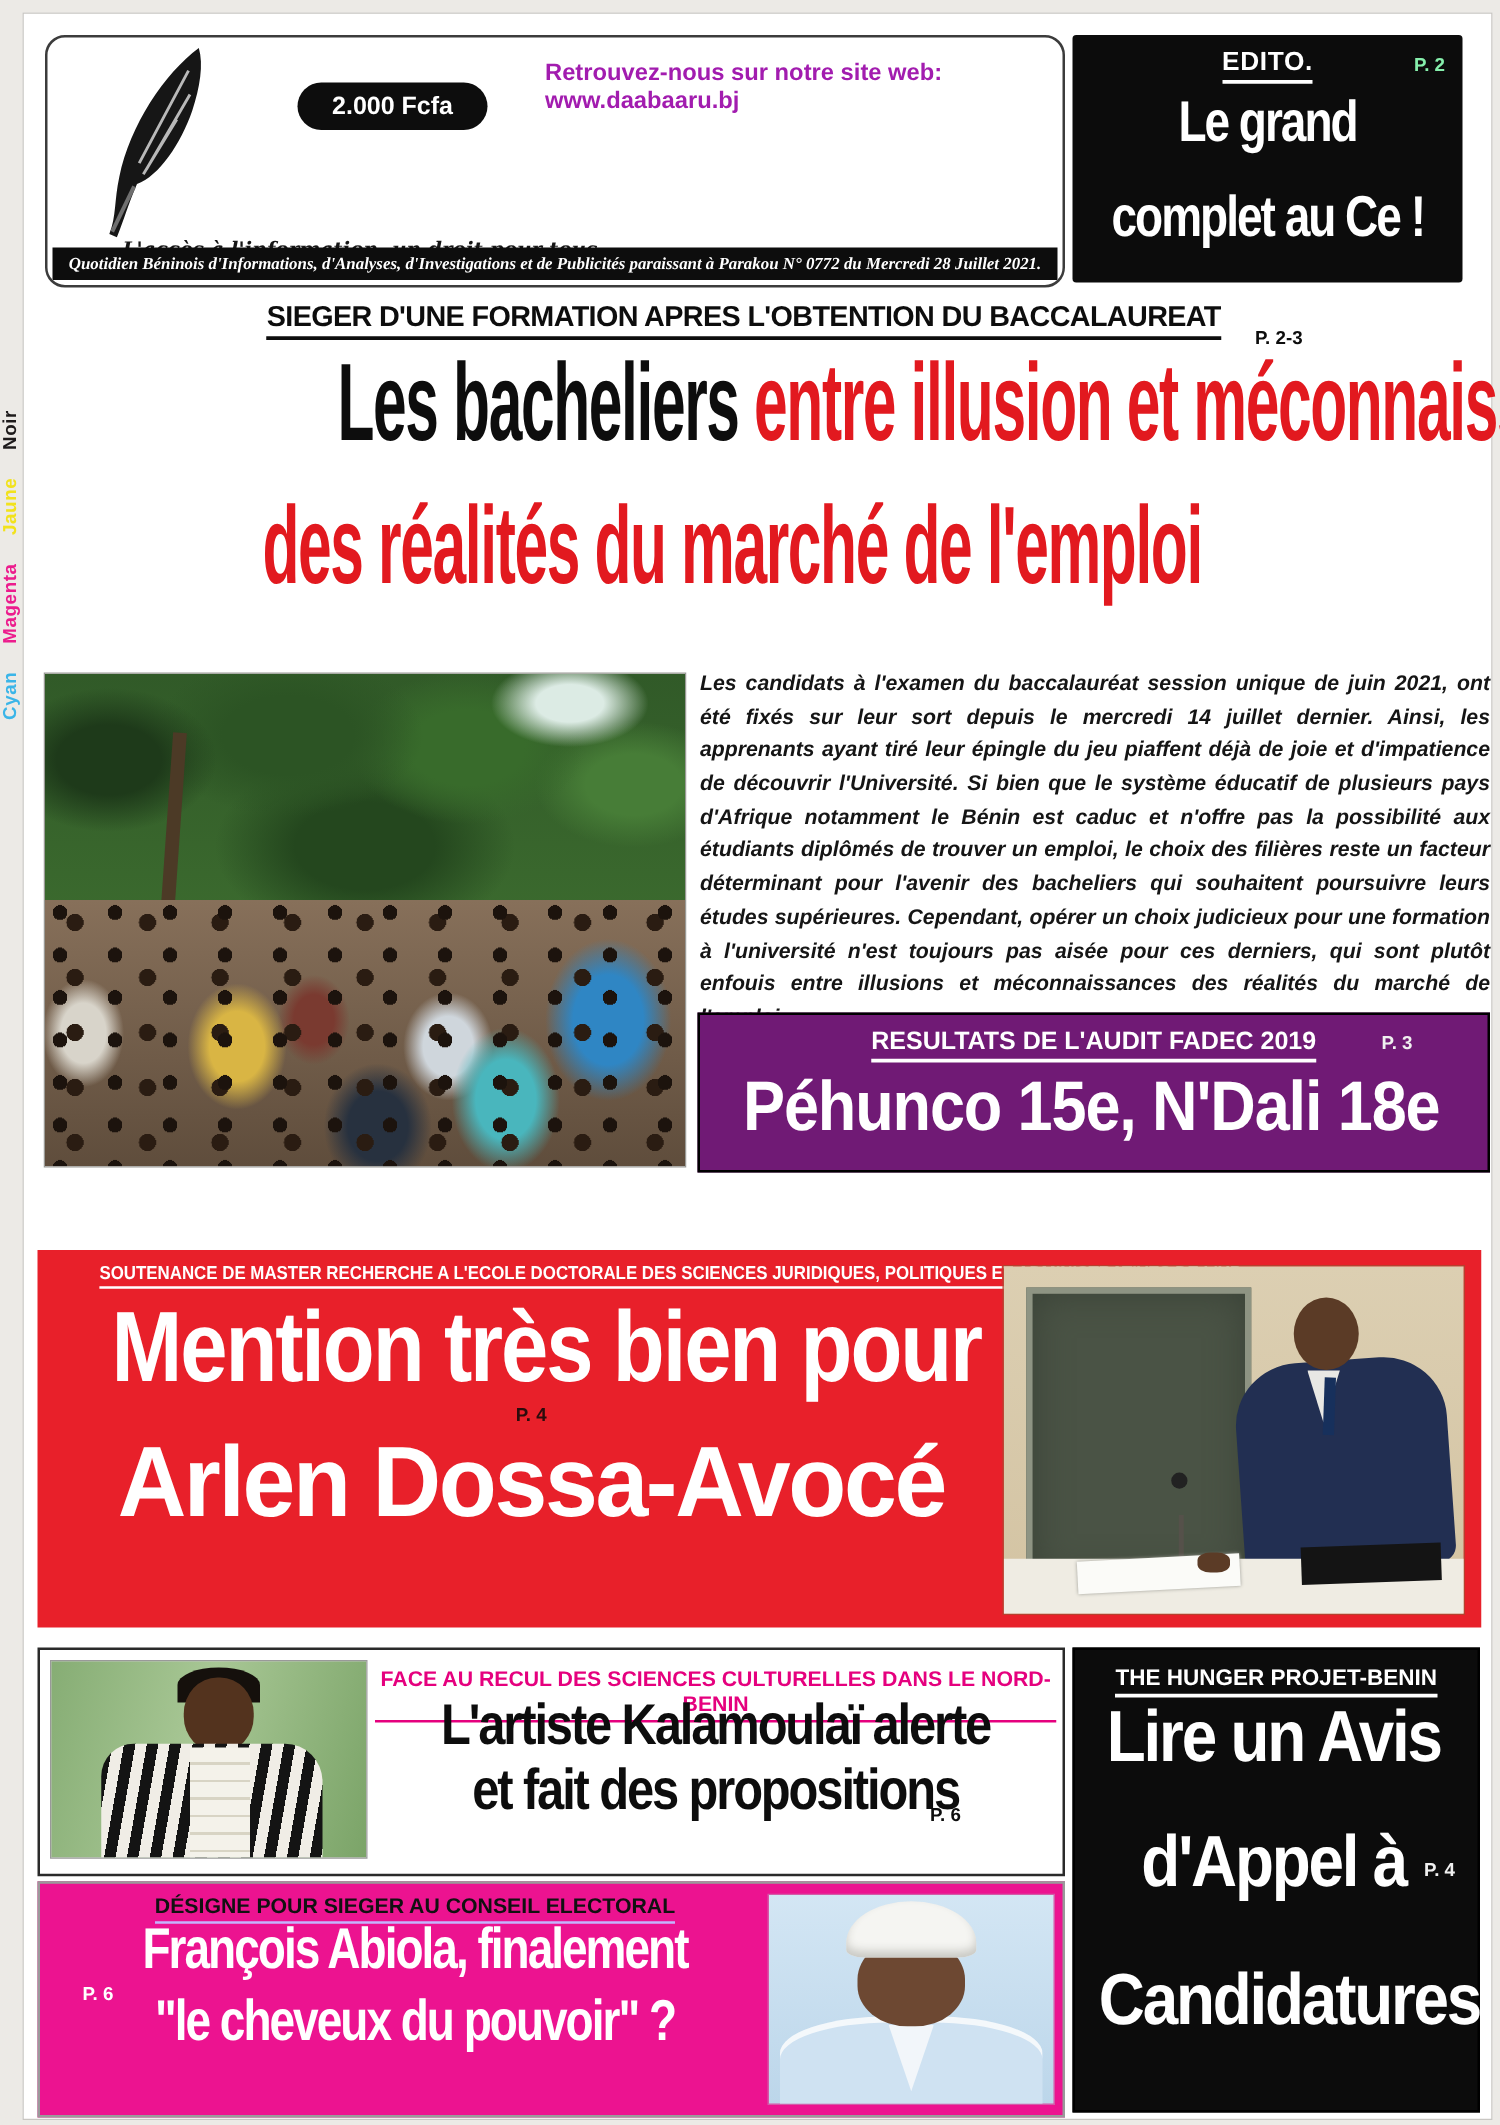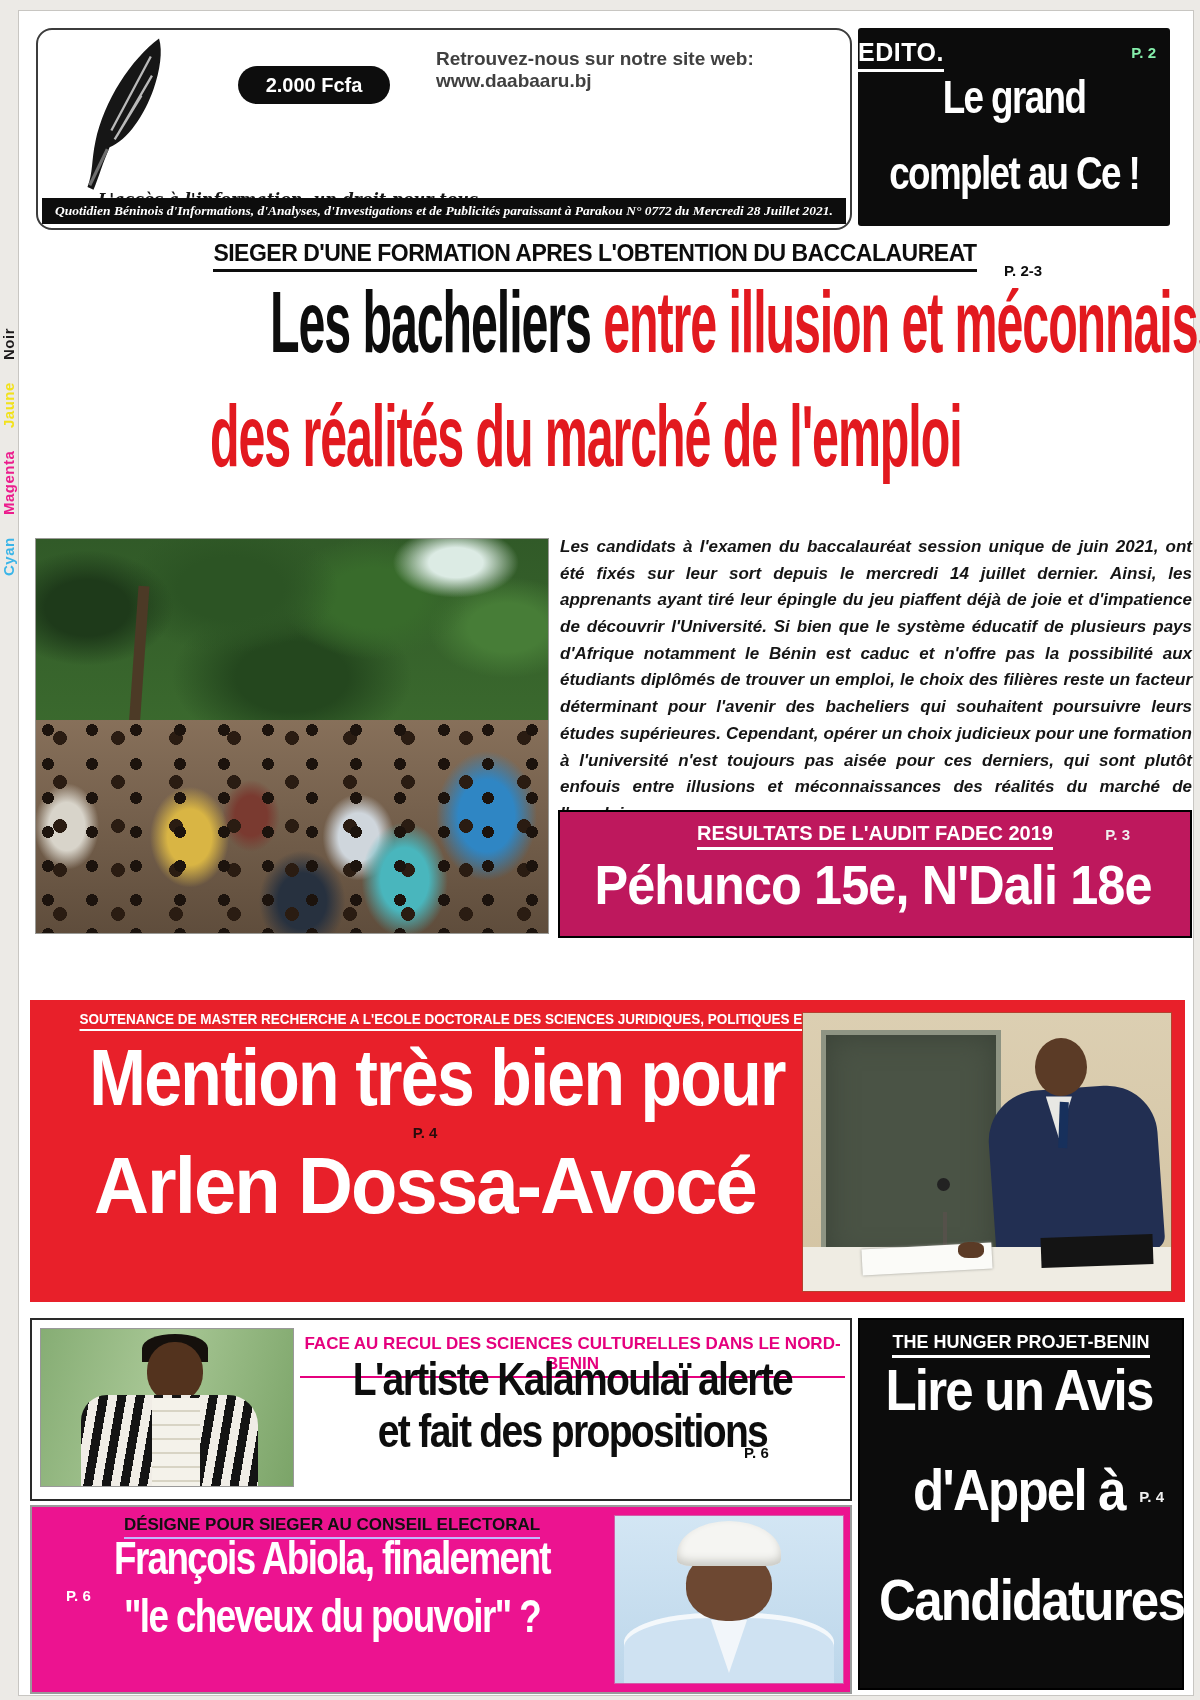--- a/index.html
+++ b/index.html
@@ -25,32 +25,32 @@
 
   
   .masthead{left:36px;top:28px;width:812px;height:198px;background:#fff;
             border:2px solid #3c3c3c;border-radius:16px;overflow:hidden;}
   .logo{position:absolute;left:52px;top:6px;font-family:"DejaVu Serif",serif;
         font-style:italic;font-weight:700;font-size:152px;line-height:1.02;color:#e2191f;
         letter-spacing:-6px;}
   .price{position:absolute;left:200px;top:12px;width:152px;height:38px;background:#0d0d0d;
          border-radius:20px;color:#fff;font-weight:700;font-size:20px;line-height:38px;
          text-align:center;margin-top:24px;}
-  .site{position:absolute;left:398px;top:18px;font-weight:700;font-size:19px;color:#404040;}
+  .site{position:absolute;left:398px;top:18px;font-weight:700;font-size:19px;color:#a21caf;}
   .tagline{position:absolute;left:60px;top:160px;font-family:"DejaVu Serif",serif;
            font-style:italic;font-weight:700;font-size:16px;color:#161616;}
   .pubbar{position:absolute;left:4px;right:4px;bottom:4px;height:26px;background:#0d0d0d;
           color:#fff;text-align:center;font-family:"Liberation Serif",serif;
           font-style:italic;font-weight:700;font-size:13.5px;line-height:26px;white-space:nowrap;}
   .feather{position:absolute;left:26px;top:2px;width:140px;height:168px;transform:rotate(6deg);}
 
   
   .edito{left:858px;top:28px;width:312px;height:198px;background:#0c0c0c;color:#fff;border-radius:3px;}
-  .edito-label{position:absolute;left:0;right:0;top:10px;font-weight:800;
-               font-size:25px;letter-spacing:.5px;}
+  .edito-label{position:absolute;left:0;right:0;top:10px;text-align:center;font-weight:800;
+               font-size:21px;letter-spacing:.5px;}
   .edito-p{position:absolute;right:14px;top:16px;color:#86efac;}
   .edito-l1{position:absolute;left:0;width:312px;top:46px;font-size:46px;color:#fff;}
   .edito-l2{position:absolute;left:0;width:312px;top:122px;font-size:46px;color:#fff;}
 
   
   .lead-kicker{left:30px;top:240px;width:1130px;text-align:center;font-weight:800;
                font-size:23px;color:#0d0d0d;letter-spacing:-.5px;}
   .lead-pref{left:1004px;top:262px;color:#0d0d0d;}
   .hl1{left:0px;top:276px;width:1200px;font-size:88px;}
   .hl1 .b{color:#0d0d0d;} .hl1 .r{color:#e2191f;}
@@ -80,21 +80,21 @@
       radial-gradient(60px 70px at 52% 85%, #27313f 40%, rgba(39,49,63,0) 72%),
       radial-gradient(40px 50px at 42% 45%, #7a3a30 40%, rgba(122,58,48,0) 72%),
       radial-gradient(50px 60px at 63% 55%, #cfd6dc 40%, rgba(207,214,220,0) 72%),
       linear-gradient(#87705a,#5f4d3c);
     background-repeat:repeat,repeat,no-repeat,no-repeat,no-repeat,no-repeat,no-repeat,no-repeat,no-repeat,no-repeat;
     background-size:44px 34px,58px 44px,auto,auto,auto,auto,auto,auto,auto,auto;}
   .lead-body{left:560px;top:534px;width:632px;height:268px;font-weight:700;font-style:italic;
              font-size:17px;line-height:1.57;color:#151515;text-align:justify;}
 
   
-  .fadec{left:558px;top:810px;width:630px;height:124px;background:#be185d;border:2px solid #000;}
+  .fadec{left:558px;top:810px;width:630px;height:124px;background:#701a75;border:2px solid #000;}
   .fadec-k{position:absolute;left:0;right:0;top:10px;text-align:center;color:#fff;
            font-weight:800;font-size:20px;}
   .fadec-p{position:absolute;right:60px;top:14px;color:#f0f0f0;}
   .fadec-h{position:absolute;left:0;width:626px;top:44px;font-size:56px;color:#fff;letter-spacing:-1px;}
 
   
   .master{left:30px;top:1000px;width:1155px;height:302px;background:#e8202a;}
   .master-k{position:absolute;left:10px;width:790px;top:10px;text-align:center;color:#fff;
             font-weight:800;font-size:15px;white-space:nowrap;transform:scaleX(.9);
             transform-origin:50% 50%;}

